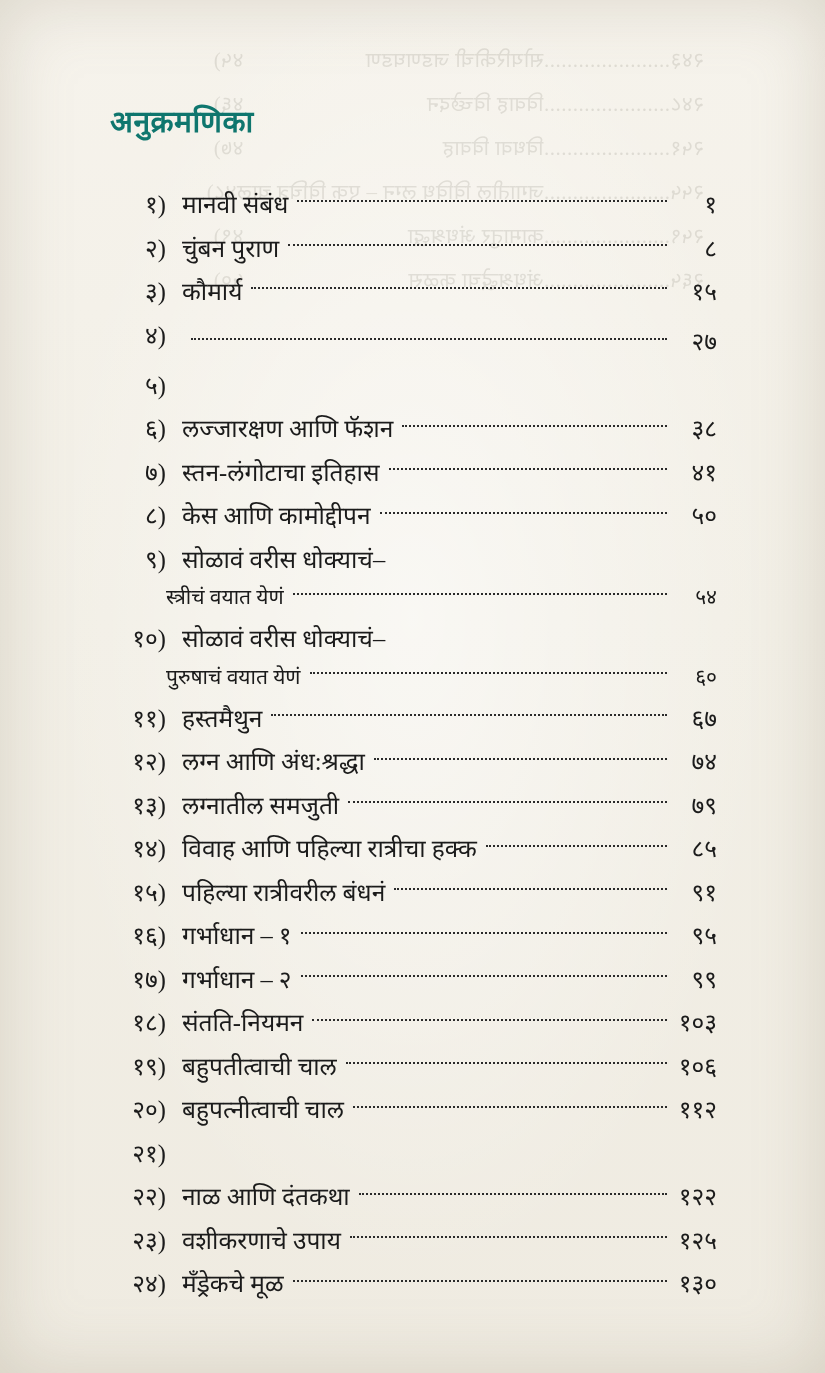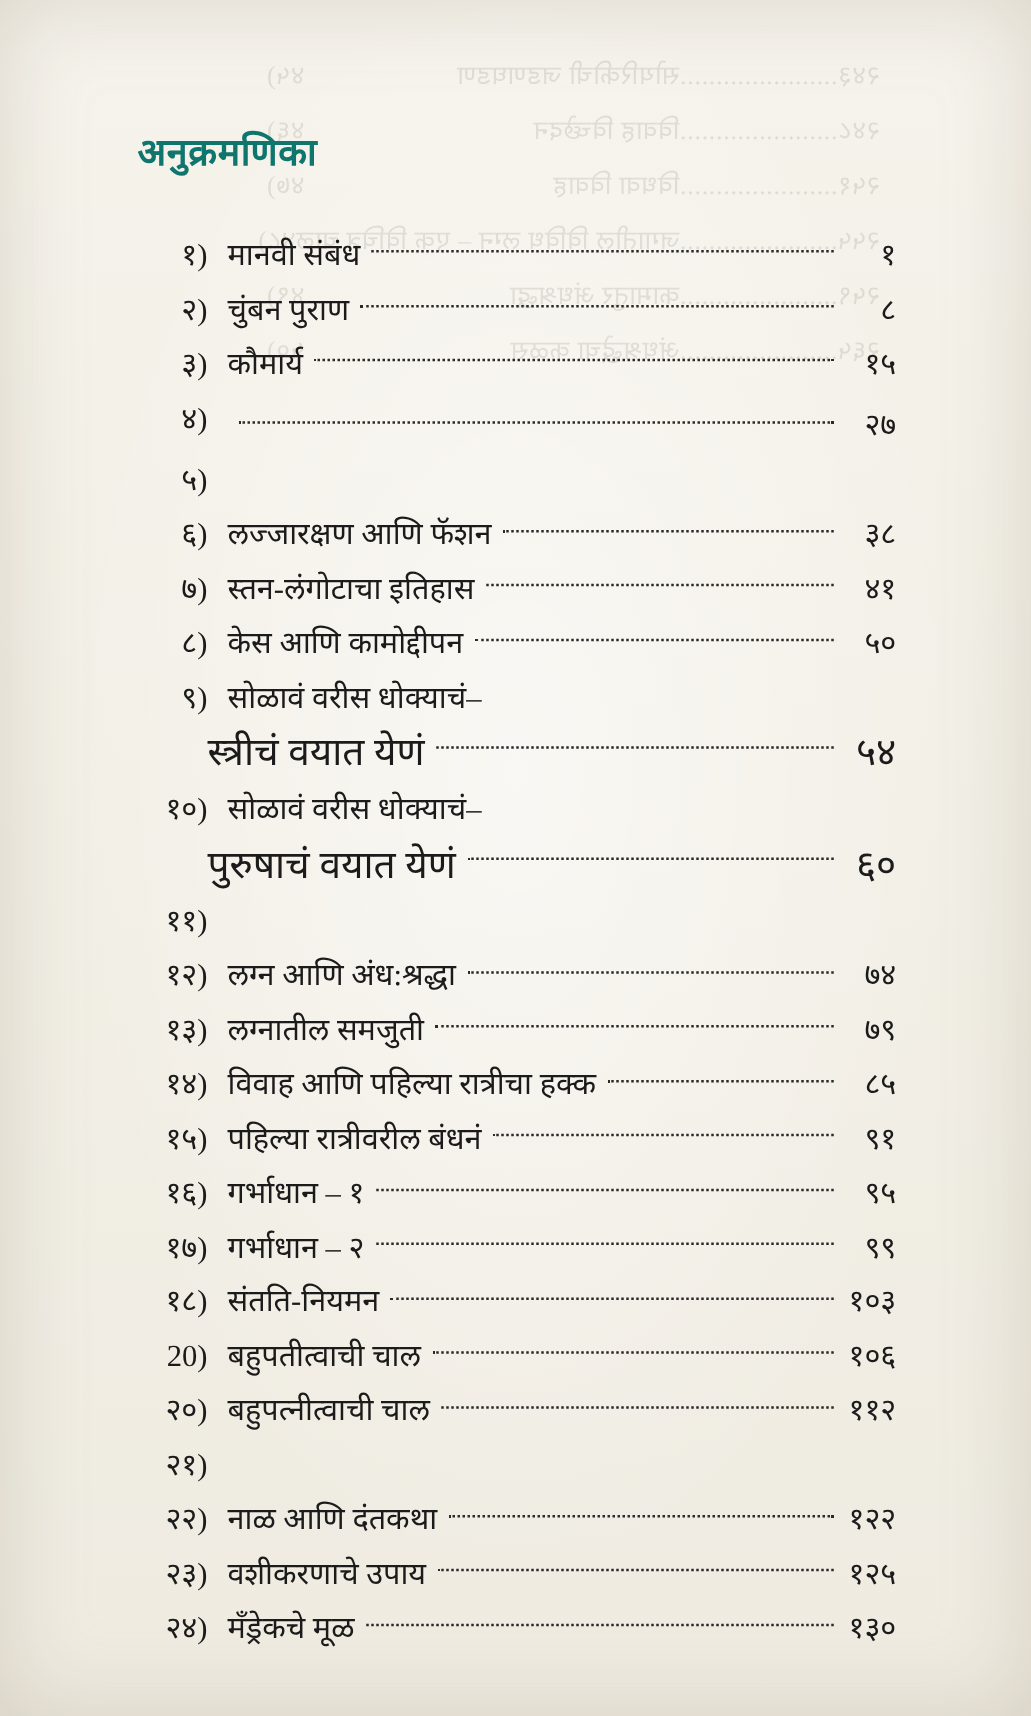--- a/index.html
+++ b/index.html
@@ -112,21 +112,21 @@
     flex: 0 0 auto;
     text-align: right;
     min-width: 44px;
     white-space: nowrap;
   }
 
   
   .cont {
     display: flex;
     align-items: baseline;
-    font-size: 31px;
+    font-size: 21px;
     line-height: 1.0;
     margin-top: -4px;
     margin-bottom: 19px;
     padding-left: 56px;
   }
   .cont .entry { padding-left: 0; }
 
   .no-leader .leader { border-bottom: none; }
 </style>
 </head>
@@ -259,20 +259,25 @@
       </li>
       <li class="cont">
         <span class="entry">
           <span class="label">पुरुषाचं वयात येणं</span>
           <span class="leader"></span>
           <span class="page">६०</span>
         </span>
       </li>
       <li class="toc-item">
         <span class="num">११)</span>
+        <span class="entry">
+          <span class="label">हस्तमैथुन</span>
+          <span class="leader"></span>
+          <span class="page">६७</span>
+        </span>
       </li>
       <li class="toc-item">
         <span class="num">१२)</span>
         <span class="entry">
           <span class="label">लग्न आणि अंध:श्रद्धा</span>
           <span class="leader"></span>
           <span class="page">७४</span>
         </span>
       </li>
       <li class="toc-item">
@@ -317,21 +322,21 @@
       </li>
       <li class="toc-item">
         <span class="num">१८)</span>
         <span class="entry">
           <span class="label">संतति-नियमन</span>
           <span class="leader"></span>
           <span class="page">१०३</span>
         </span>
       </li>
       <li class="toc-item">
-        <span class="num">20)</span>
+        <span class="num">१९)</span>
         <span class="entry">
           <span class="label">बहुपतीत्वाची चाल</span>
           <span class="leader"></span>
           <span class="page">१०६</span>
         </span>
       </li>
       <li class="toc-item">
         <span class="num">२०)</span>
         <span class="entry">
           <span class="label">बहुपत्नीत्वाची चाल</span>

